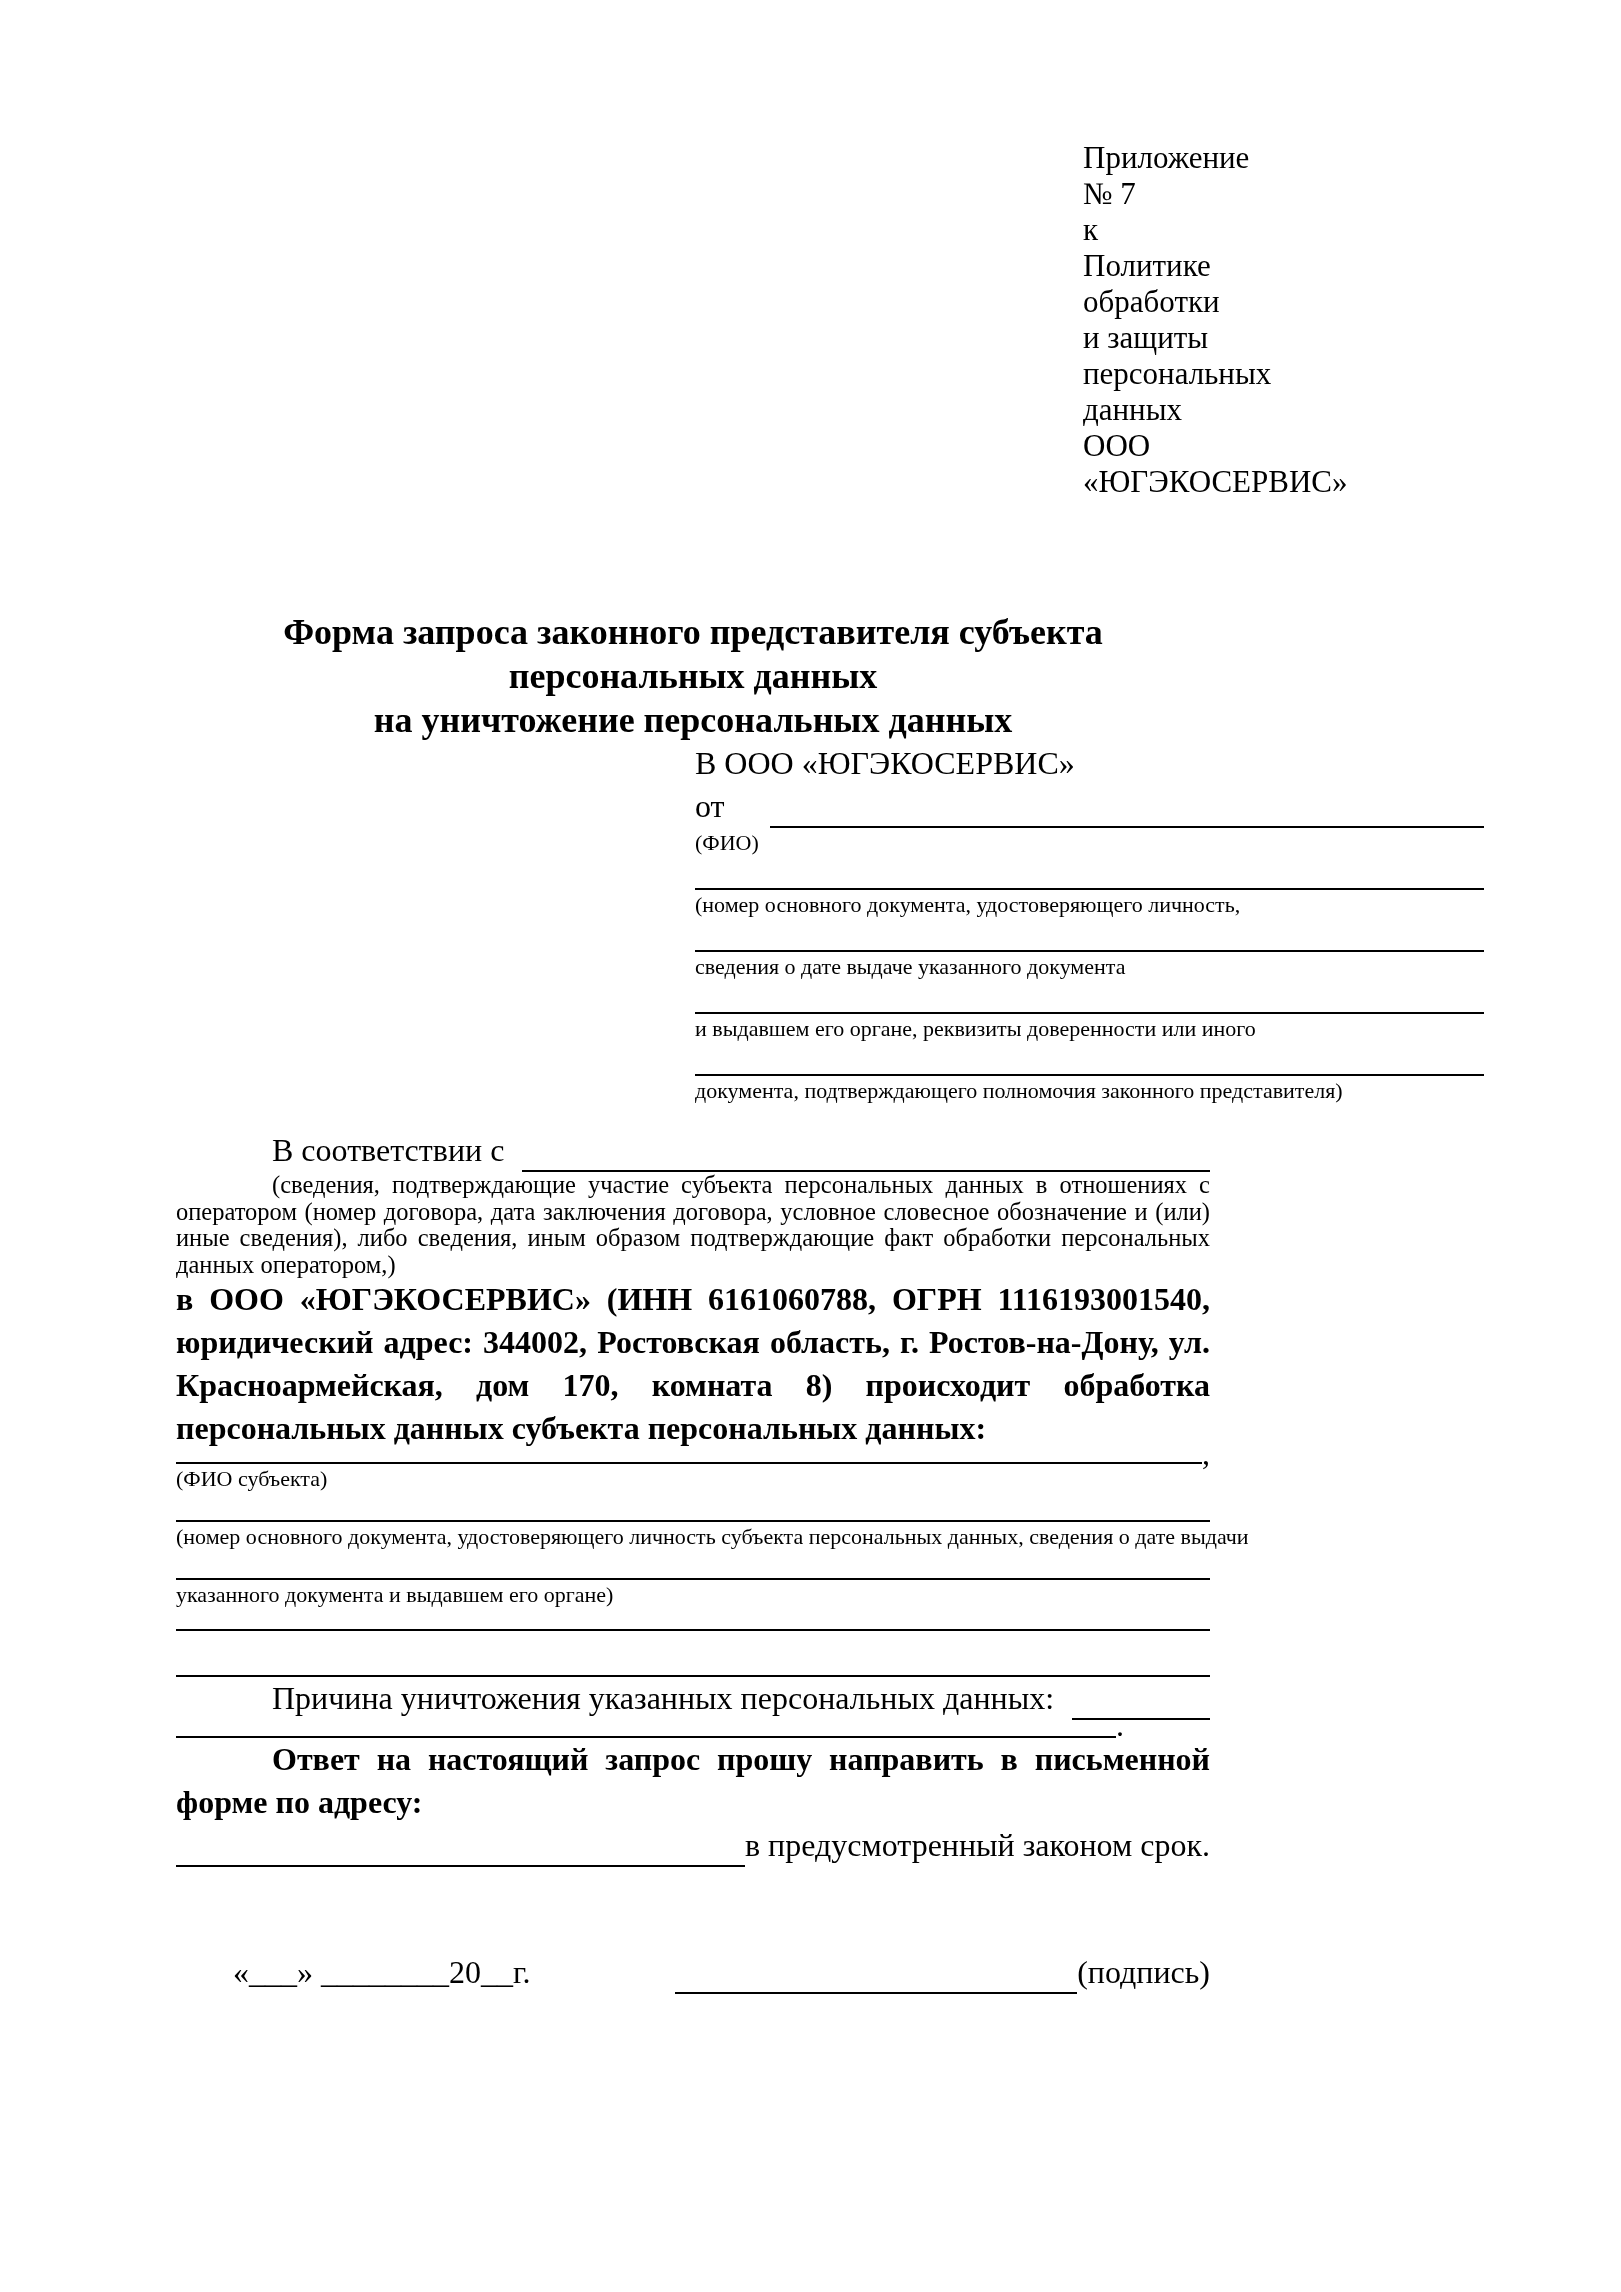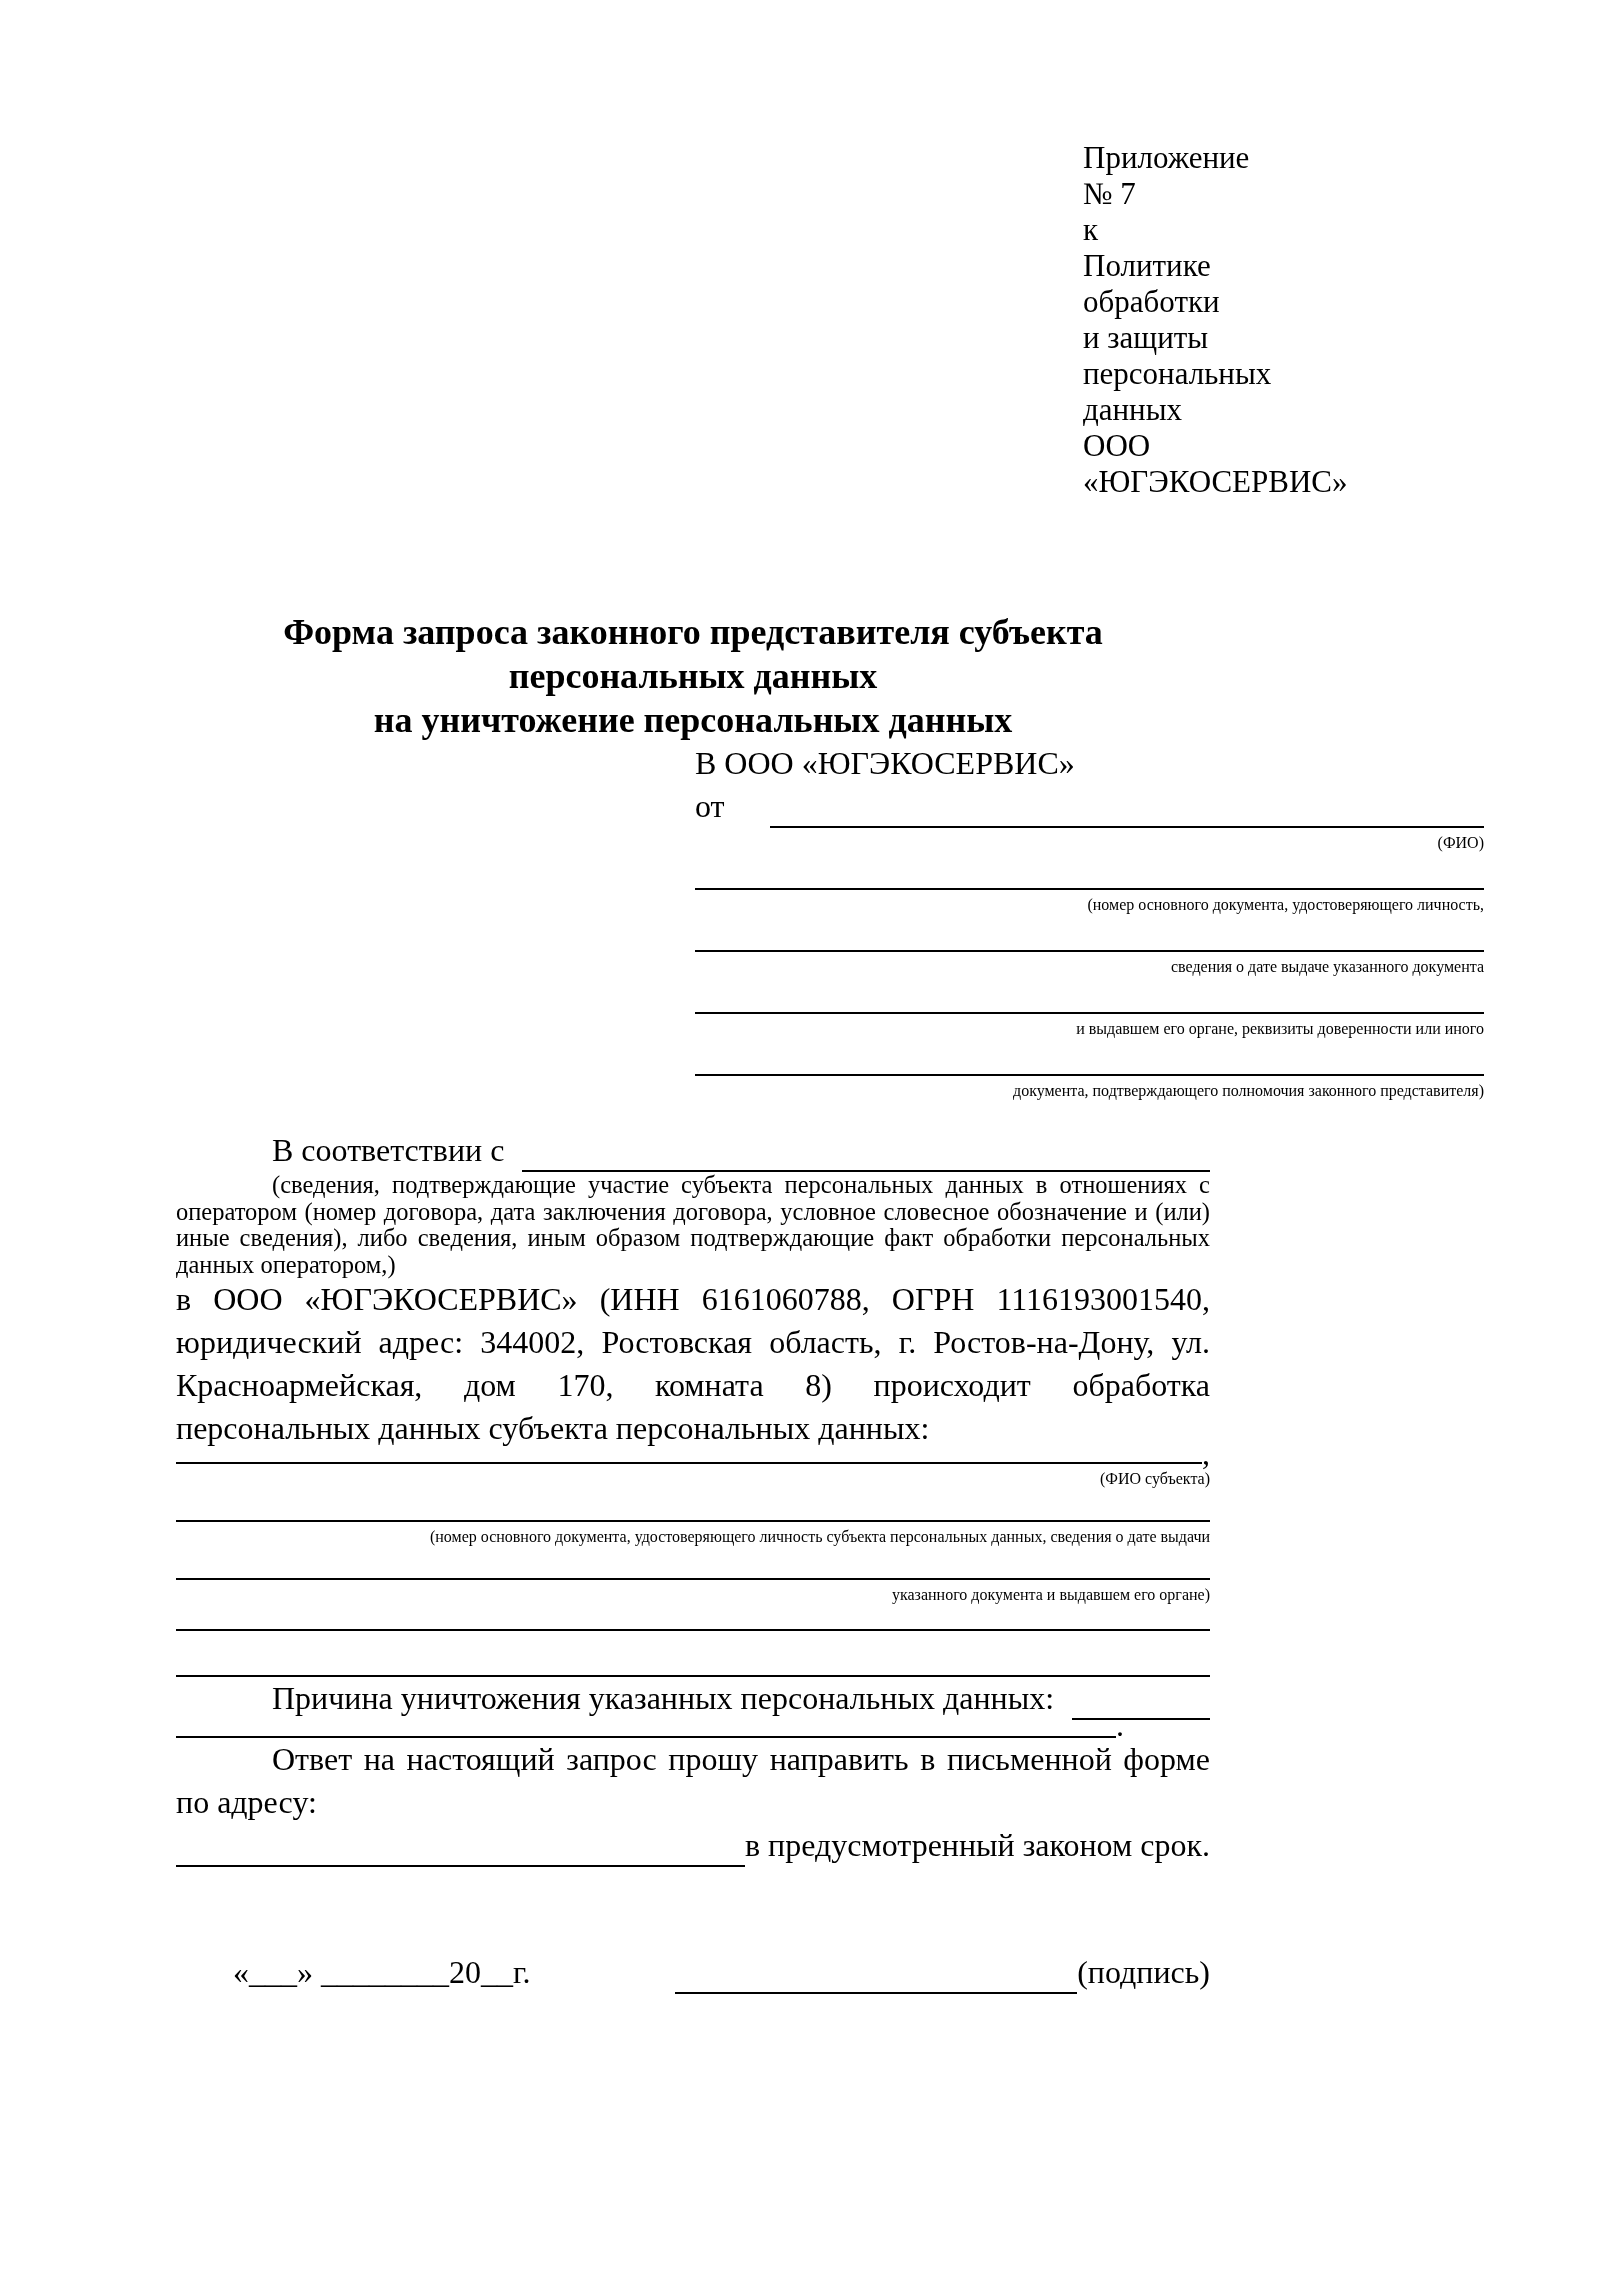--- a/index.html
+++ b/index.html
@@ -14,28 +14,28 @@
   }
   
   .appendix{margin-left:907px;font-size:31px;line-height:36px;}
   
   .doc-title{margin-top:110px;text-align:center;font-weight:700;font-size:36px;line-height:44px;}
   
   .to-block{margin-left:519px;width:789px;}
   .from-row{display:flex;align-items:flex-end;gap:36px;}
   .from-row .lbl{flex:0 0 auto;}
   .fill{flex:1 1 auto;border-bottom:2.9px solid #000;margin-left:9.8px;}
-  .cap{font-size:16px;line-height:29px;text-align:right;white-space:nowrap;}
+  .cap{font-size:22px;line-height:29px;text-align:left;white-space:nowrap;}
   .u-blank{height:31px;border-bottom:2.9px solid #000;}
   
   .p-ind{text-indent:96px;}
   .row-line{display:flex;align-items:flex-end;}
   .row-line .lead{flex:0 0 auto;white-space:pre-wrap;}
   .small-note{font-size:24.5px;line-height:26.5px;text-align:justify;text-indent:96px;}
-  .just{text-align:justify;}
+  .just{text-align:justify;font-weight:bold;}
   .suffix-row{display:flex;align-items:flex-end;height:13.7px;}
   .suffix-row .fillline{flex:1 1 auto;border-bottom:2.9px solid #000;}
   .suffix-row .sfx{flex:0 0 auto;line-height:19.6px;}
   .blankA{height:19.6px;border-bottom:2.9px solid #000;}
   .blankB{height:44px;border-bottom:2.9px solid #000;}
   .period-row{display:flex;align-items:flex-end;height:17.6px;margin-right:86px;}
   .period-row .fillline{flex:1 1 auto;border-bottom:2.9px solid #000;}
   .period-row .sfx{flex:0 0 auto;line-height:23.5px;}
   .tail-row{display:flex;align-items:flex-end;}
   .tail-row .uline{width:659px;border-bottom:2.9px solid #000;height:29px;}

